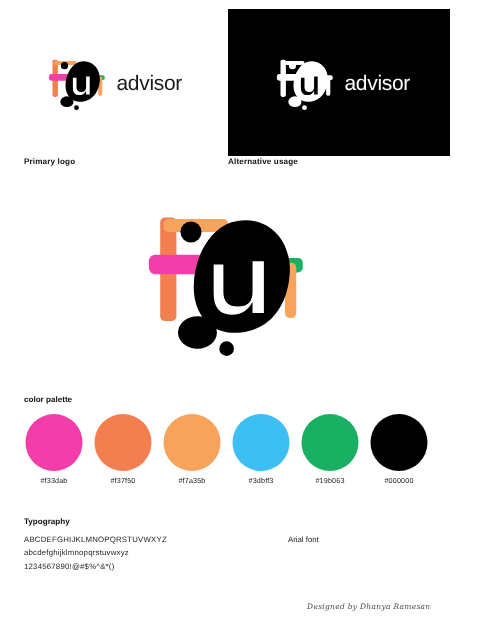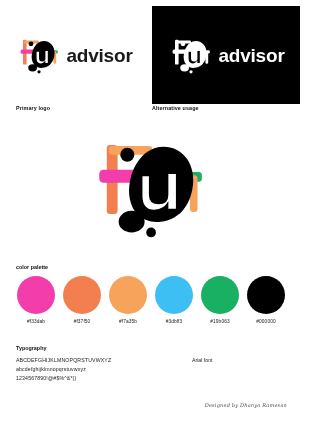--- a/index.html
+++ b/index.html
@@ -21,21 +21,21 @@
   }
   .alt-panel {
     position:absolute; left:152px; top:0; width:148px; height:98px;
     background:#000000;
     display:flex; align-items:center; justify-content:center;
   }
 
   .lockup { display:flex; align-items:center; gap:3px; }
   .lockup .mark { flex:0 0 auto; }
   .wordmark {
-    font-size:19px; font-weight:700; letter-spacing:-0.2px;
+    font-size:14px; font-weight:400; letter-spacing:-0.2px;
     line-height:1;
   }
   .wordmark.dark { color:#1a1a1a; }
   .wordmark.light { color:#ffffff; }
 
   
   .caption {
     position:absolute;
     font-size:5.4px; font-weight:700; color:#111;
     letter-spacing:0.1px;

